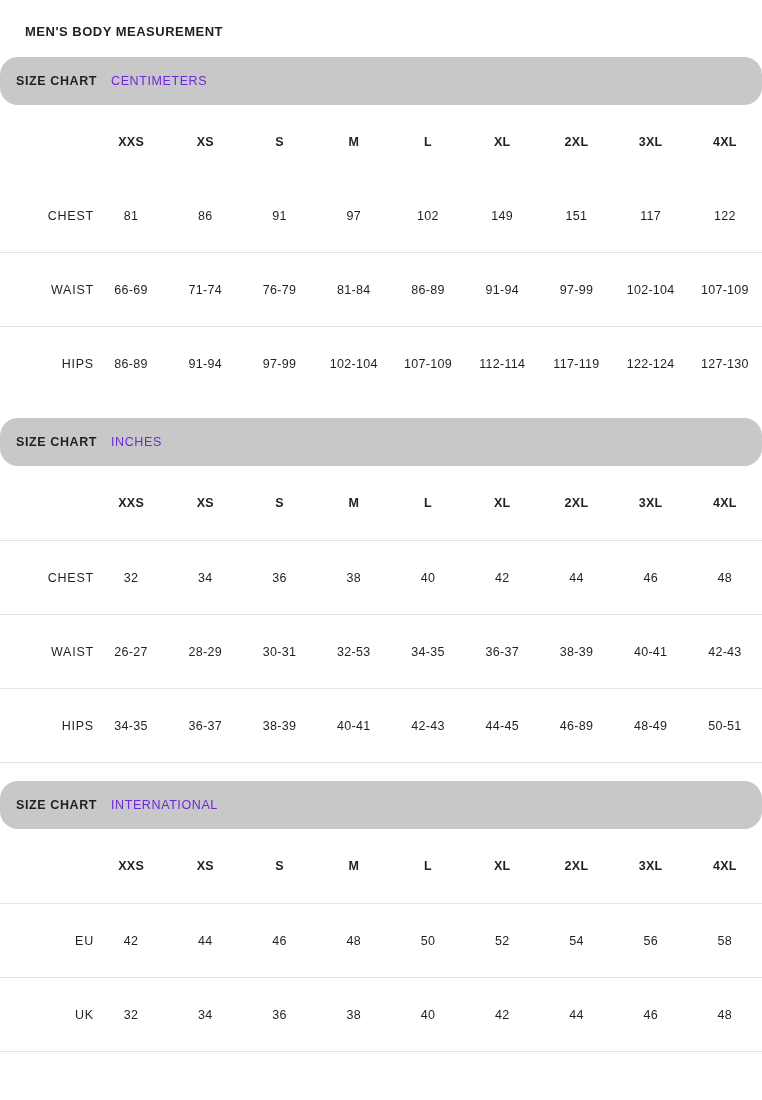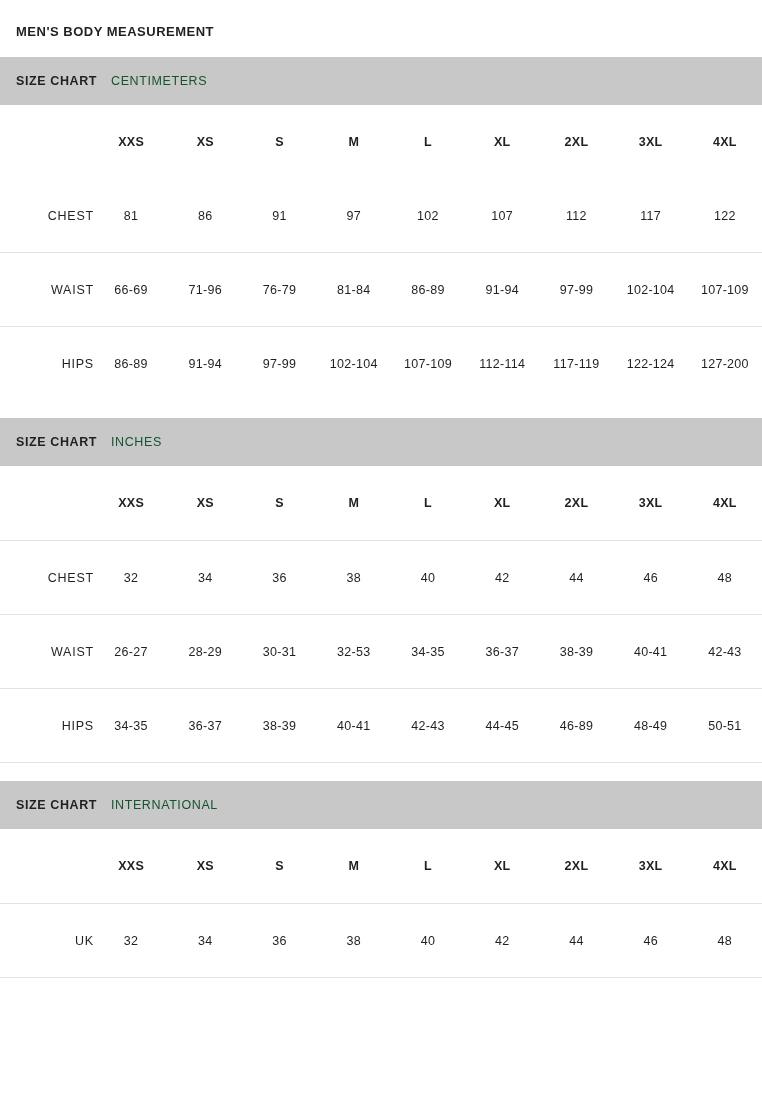--- a/index.html
+++ b/index.html
@@ -20,43 +20,45 @@
     position: relative;
     box-sizing: border-box;
   }
   .page-title {
     font-size: 13px;
     font-weight: bold;
     letter-spacing: 0.5px;
     padding: 24px 20px 0 16px;
     text-transform: uppercase;
     color: #231f20;
+    margin-left: 9px;
   }
   .section {
     margin-top: 18px;
   }
   .section-header {
     background: #c8c8c8;
     height: 48px;
     display: flex;
     align-items: center;
     padding: 0 16px;
     box-sizing: border-box;
+    border-radius: 18px;
   }
   .section-header .sh-label {
     font-size: 12.5px;
     font-weight: bold;
     letter-spacing: 0.6px;
     color: #231f20;
     text-transform: uppercase;
   }
   .section-header .sh-unit {
     font-size: 12.5px;
     letter-spacing: 0.6px;
-    color: #14532d;
+    color: #6d28d9;
     margin-left: 14px;
     text-transform: uppercase;
   }
   table.size-table {
     width: 100%;
     border-collapse: collapse;
     table-layout: fixed;
   }
   table.size-table th,
   table.size-table td {
@@ -122,48 +124,48 @@
         </tr>
       </thead>
       <tbody>
         <tr>
           <td class="rowhead">CHEST</td>
           <td>81</td>
           <td>86</td>
           <td>91</td>
           <td>97</td>
           <td>102</td>
-          <td>107</td>
-          <td>112</td>
+          <td>149</td>
+          <td>151</td>
           <td>117</td>
           <td>122</td>
         </tr>
         <tr>
           <td class="rowhead">WAIST</td>
           <td>66-69</td>
-          <td>71-96</td>
+          <td>71-74</td>
           <td>76-79</td>
           <td>81-84</td>
           <td>86-89</td>
           <td>91-94</td>
           <td>97-99</td>
           <td>102-104</td>
           <td>107-109</td>
         </tr>
         <tr>
           <td class="rowhead">HIPS</td>
           <td>86-89</td>
           <td>91-94</td>
           <td>97-99</td>
           <td>102-104</td>
           <td>107-109</td>
           <td>112-114</td>
           <td>117-119</td>
           <td>122-124</td>
-          <td>127-200</td>
+          <td>127-130</td>
         </tr>
       </tbody>
     </table>
   </div>
 
   <div class="section">
     <div class="section-header">
       <span class="sh-label">SIZE CHART</span>
       <span class="sh-unit">INCHES</span>
     </div>
@@ -238,20 +240,32 @@
           <th>M</th>
           <th>L</th>
           <th>XL</th>
           <th>2XL</th>
           <th>3XL</th>
           <th>4XL</th>
         </tr>
       </thead>
       <tbody>
         <tr>
+          <td class="rowhead">EU</td>
+          <td>42</td>
+          <td>44</td>
+          <td>46</td>
+          <td>48</td>
+          <td>50</td>
+          <td>52</td>
+          <td>54</td>
+          <td>56</td>
+          <td>58</td>
+        </tr>
+        <tr>
           <td class="rowhead">UK</td>
           <td>32</td>
           <td>34</td>
           <td>36</td>
           <td>38</td>
           <td>40</td>
           <td>42</td>
           <td>44</td>
           <td>46</td>
           <td>48</td>

